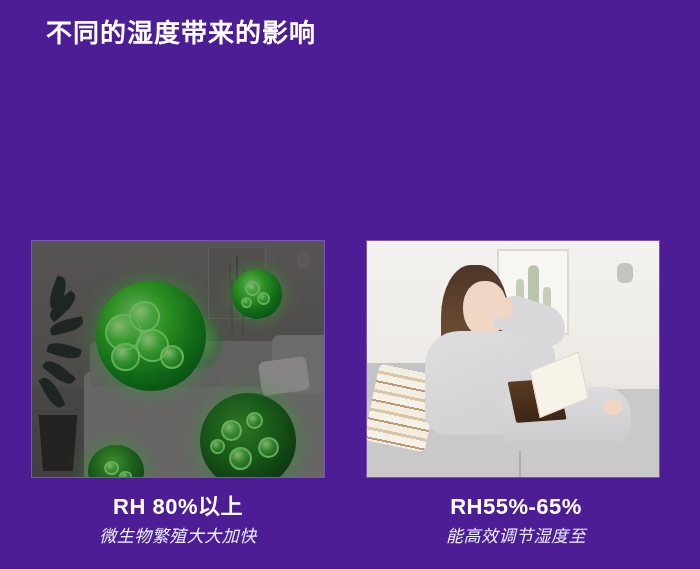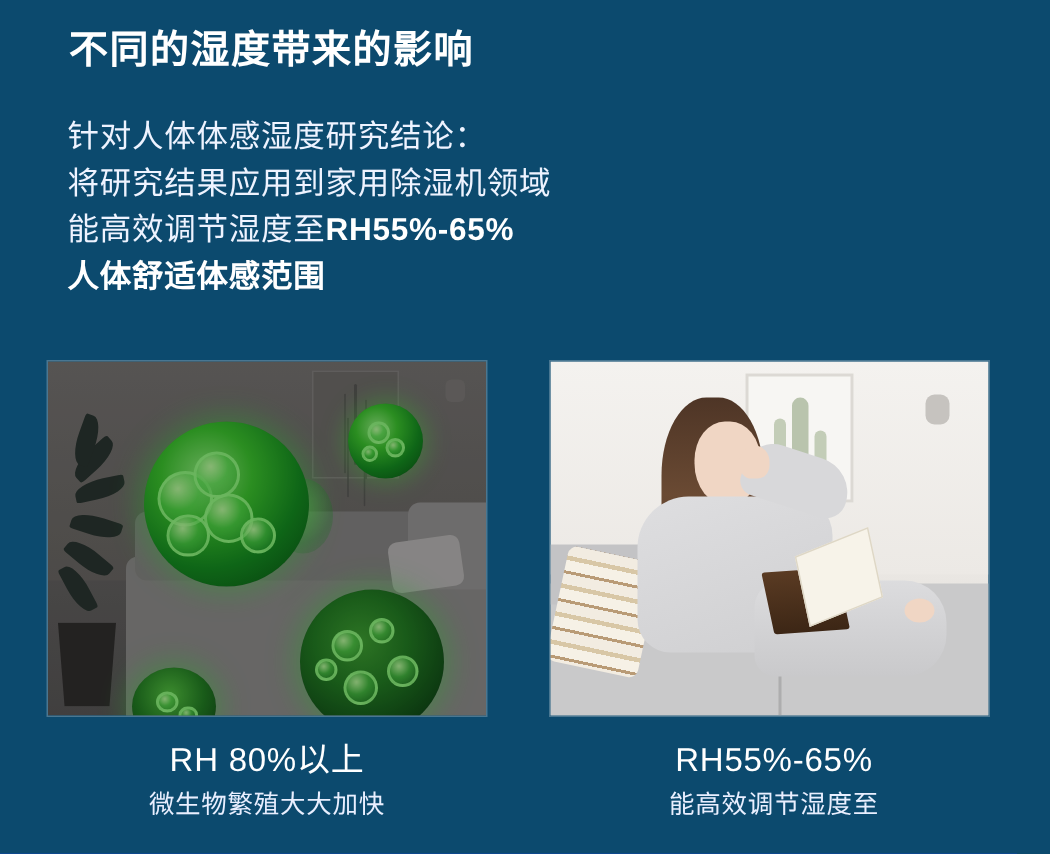--- a/index.html
+++ b/index.html
@@ -12,21 +12,21 @@
     height: 569px;
     overflow: hidden;
     background: #1148bf;
     font-family: "Liberation Sans", "DejaVu Sans", sans-serif;
     -webkit-font-smoothing: antialiased;
   }
   .slide {
     position: relative;
     width: 700px;
     height: 569px;
-    background: #0c4a6e;
+    background: #4c1d95;
     box-sizing: border-box;
   }
 
   
   .headline {
     position: absolute;
     left: 46px;
     top: 18px;
     font-size: 26px;
     font-weight: 700;
@@ -368,49 +368,44 @@
   .caption {
     position: absolute;
     top: 0;
     width: 300px;
     text-align: center;
   }
   .cap-left  { left: 28px; }
   .cap-right { left: 366px; }
   .cap-title {
     font-size: 22px;
-    font-weight: 400;
+    font-weight: 700;
     color: #ffffff;
     letter-spacing: 0.5px;
     line-height: 30px;
     white-space: nowrap;
   }
   .cap-sub {
     margin-top: 3px;
     font-size: 17px;
     font-weight: 400;
     color: #e9efff;
     letter-spacing: 0.5px;
     line-height: 24px;
     white-space: nowrap;
+    font-style: italic;
   }
 </style>
 </head>
 <body>
 
 <div class="slide">
 
   <div class="headline">不同的湿度带来的影响</div>
 
-  <div class="body-copy">
-    <div class="body-line">针对人体体感湿度研究结论：</div>
-    <div class="body-line">将研究结果应用到家用除湿机领域</div>
-    <div class="body-line strong-tail"><span>能高效调节湿度至</span><span class="hl">RH55%-65%</span></div>
-    <div class="body-line bold">人体舒适体感范围</div>
-  </div>
 
   <div class="panels">
 
     <div class="panel panel-left">
       <div class="scene scene-dark">
         <div class="wall-dark"></div>
         <div class="frame-dark"></div>
         <div class="knob-dark"></div>
 
         <div class="sofa-dark"></div>

